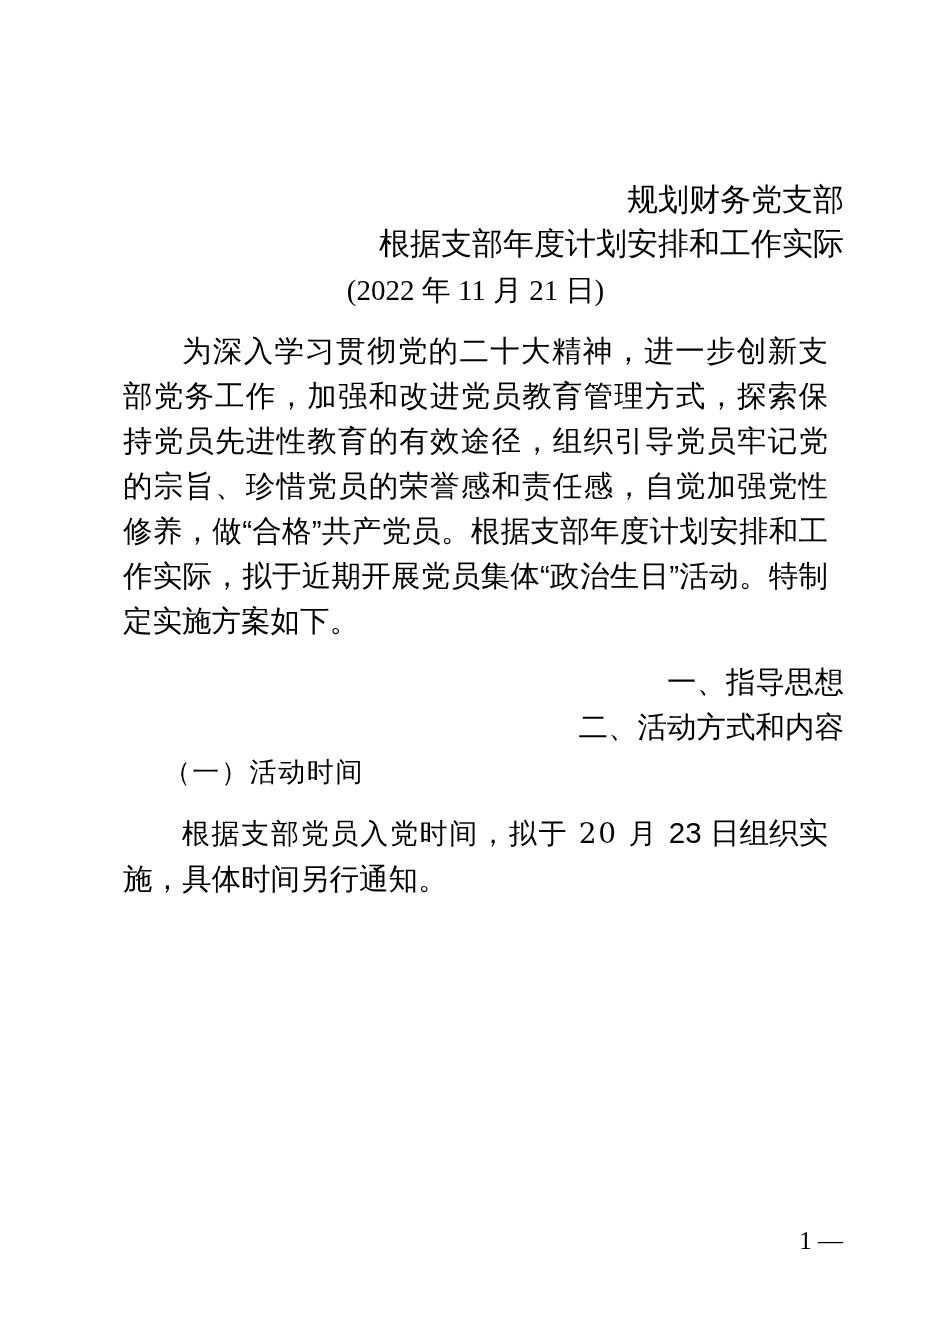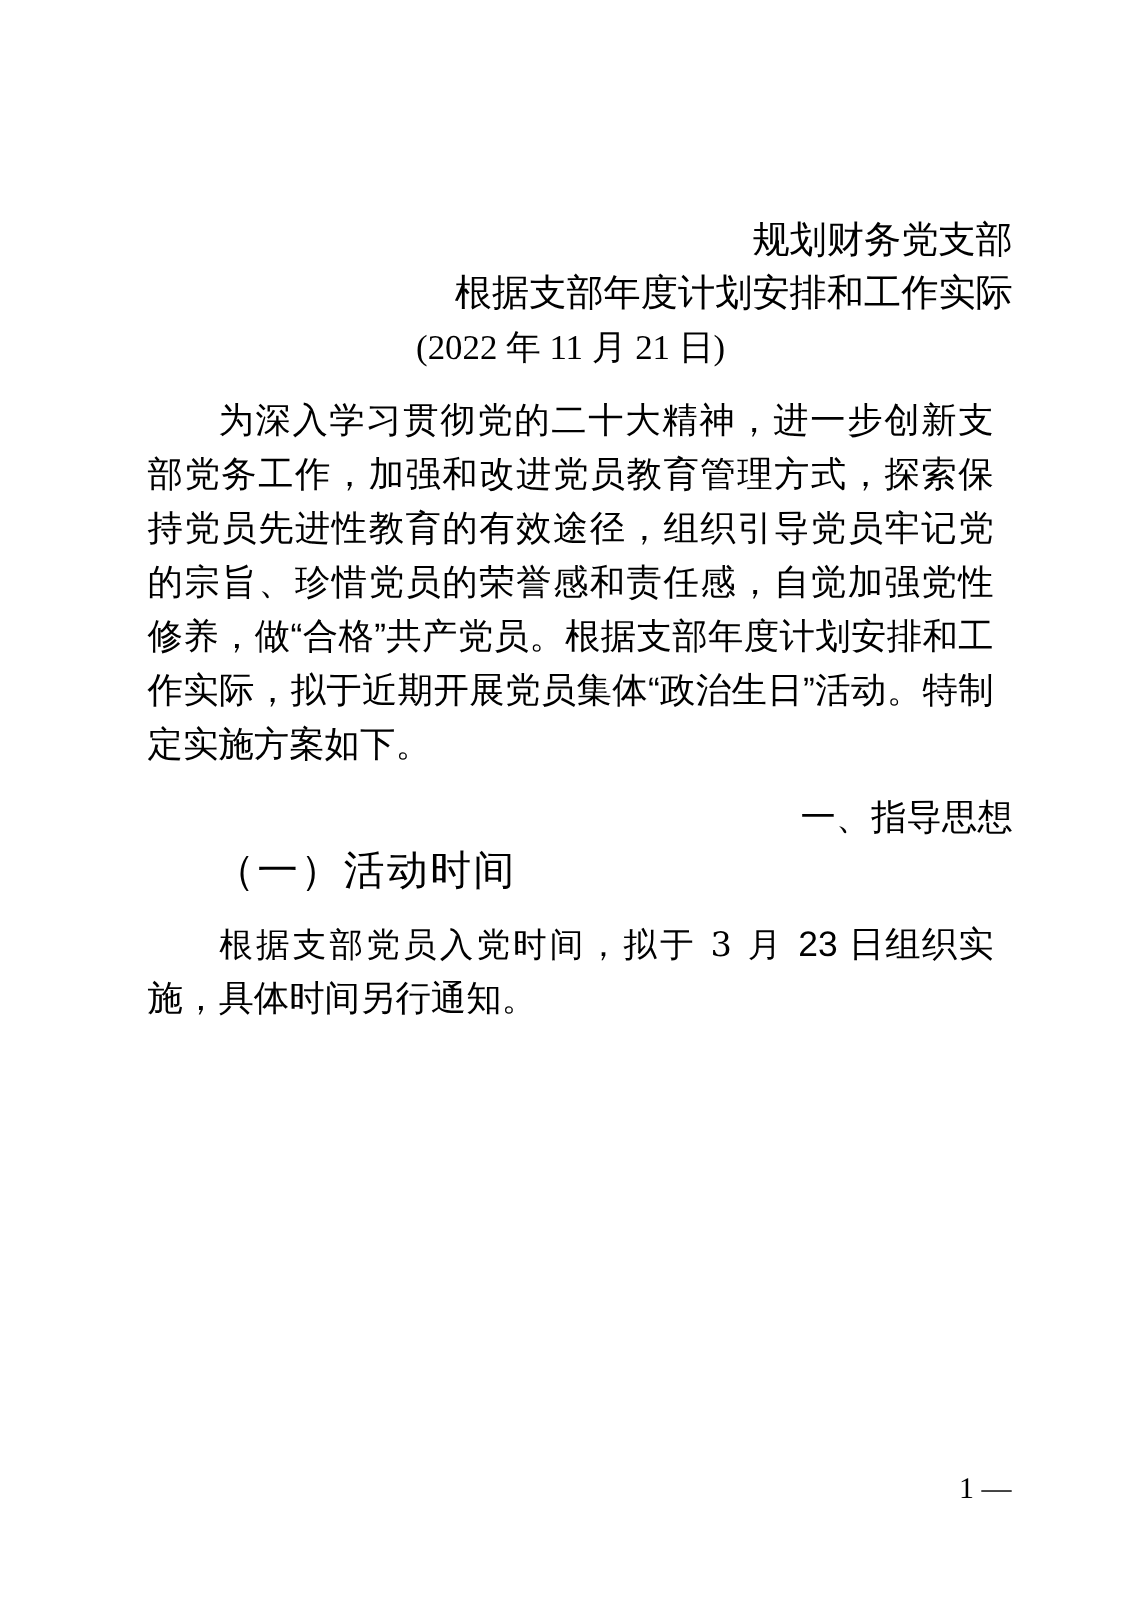--- a/index.html
+++ b/index.html
@@ -73,21 +73,21 @@
     line-height: 45px;
     margin: 0;
     text-indent: 2em;
     text-align: right;
   }
   .para.kai-para {
     font-size: 28px;
     line-height: 45px;
   }
   .kai-head {
-    font-size: 34px;
+    font-size: 27px;
     line-height: 45px;
     margin: 0;
     text-indent: 2.1em;
   }
 
   
   .sw-hei { font-family: "Liberation Sans", "DejaVu Sans", sans-serif; letter-spacing: normal; font-size: 29.5px; }
 
   .footer {
     position: absolute;
@@ -110,24 +110,25 @@
 
     <div class="title-line hei">根据支部年度计划安排和工作实际</div>
 
     <div class="date-line song">(2022 年 11 月 21 日)</div>
 
     <p class="para indent hei">为深入学习贯彻党的二十大精神，进一步创新支部党务工作，加强和改进党员教育管理方式，探索保持党员先进性教育的有效途径，组织引导党员牢记党的宗旨、珍惜党员的荣誉感和责任感，自觉加强党性修养，做“合格”共产党员。根据支部年度计划安排和工作实际，拟于近期开展党员集体“政治生日”活动。特制定实施方案如下。</p>
 
     <p class="heading hei">一、指导思想</p>
 
 
+    <p class="heading hei">二、活动方式和内容</p>
 
     <p class="kai-head kai">（一）活动时间</p>
 
     <p class="para kai-para kai">
-      <span style="display:inline-block;width:2.1em"></span><span>根据支部党员入党时间，拟于 3 月 </span><span class="sw-hei">23 日组织实施，具体时间另行通知。</span>
+      <span style="display:inline-block;width:2.1em"></span><span>根据支部党员入党时间，拟于 20 月 </span><span class="sw-hei">23 日组织实施，具体时间另行通知。</span>
     </p>
 
   </div>
 
   <div class="footer song">1 —</div>
 
 </div>
 
 </body></html>

